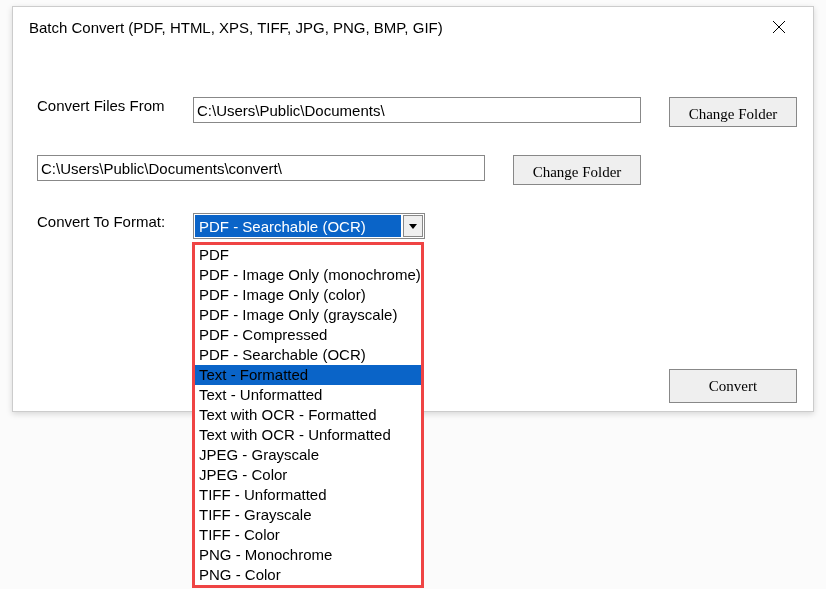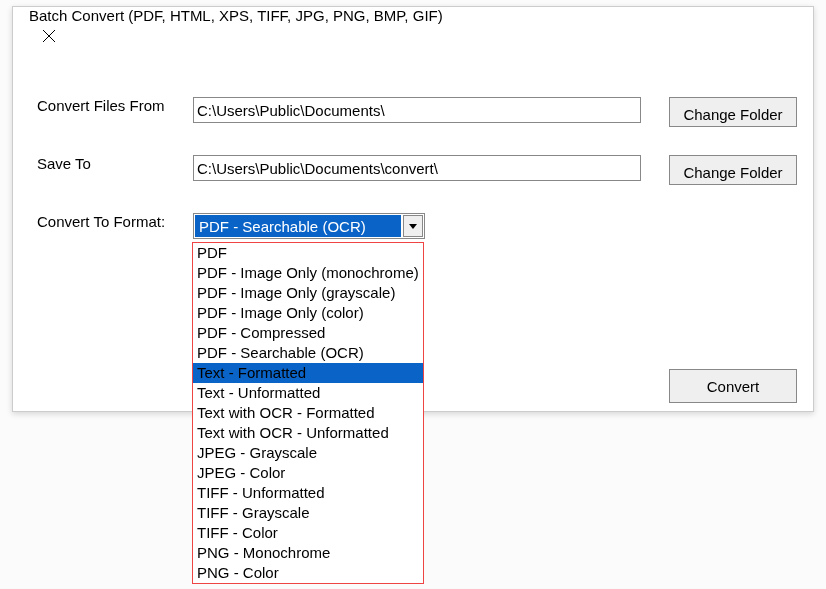--- a/index.html
+++ b/index.html
@@ -19,23 +19,23 @@
     left: 12px;
     top: 6px;
     width: 802px;
     height: 406px;
     background: #fff;
     border: 1px solid #ccc;
     box-shadow: 0 2px 6px rgba(0,0,0,0.15);
   }
   .titlebar {
     display: flex;
+    align-items: center;
     height: 40px;
     padding: 0 14px 0 16px;
-    flex-direction: column;
   }
   .titlebar .title {
     flex: 1;
     font-size: 15px;
   }
   .close-btn {
     width: 40px;
     height: 40px;
     display: flex;
     align-items: center;
@@ -62,21 +62,21 @@
     border: 1px solid #888;
     background: #fff;
     padding: 2px 3px;
     font-size: 15px;
     font-family: Arial, sans-serif;
   }
   .btn {
     border: 1px solid #888;
     background: #efefef;
     font-size: 15px;
-    font-family: Liberation Sans, sans-serif;
+    font-family: Liberation Serif, serif;
     cursor: pointer;
     padding: 8px;
   }
   .btn-change {
     width: 128px;
     height: 30px;
     margin-left: 28px;
   }
   .combo {
     display: inline-flex;
@@ -112,21 +112,21 @@
     width: 0; height: 0;
     border-left: 4px solid transparent;
     border-right: 4px solid transparent;
     border-top: 5px solid #000;
   }
   .dropdown {
     position: absolute;
     left: 192px;
     top: 242px;
     width: 232px;
-    border: 1px solid #ef4444;
+    border: 3px solid #ef4444;
     background: #fff;
     z-index: 10;
   }
   .dropdown .opt {
     padding: 0 4px;
     font-size: 15px;
     line-height: 20px;
     height: 20px;
     white-space: nowrap;
     cursor: default;
@@ -163,21 +163,20 @@
 
   <div class="body">
 
     <div class="row">
       <div class="label">Convert Files From</div>
       <input class="text-input" type="text" value="C:\Users\Public\Documents\" style="">
       <button class="btn btn-change">Change Folder</button>
     </div>
 
     <div class="row">
-      <div class="label">Save To</div>
       <input class="text-input" type="text" value="C:\Users\Public\Documents\convert\" style="">
       <button class="btn btn-change">Change Folder</button>
     </div>
 
     <div class="row">
       <div class="label">Convert To Format:</div>
       <div class="combo">
         <div class="selected">PDF - Searchable (OCR)</div>
         <div class="arrow-btn">
           <div class="tri"></div>
@@ -188,22 +187,22 @@
   </div>
 
   <div class="action-row">
     <button class="btn btn-action">Convert</button>
   </div>
 </div>
 
 <div class="dropdown" id="dropdown">
     <div class="opt">PDF</div>
     <div class="opt">PDF - Image Only (monochrome)</div>
+    <div class="opt">PDF - Image Only (color)</div>
     <div class="opt">PDF - Image Only (grayscale)</div>
-    <div class="opt">PDF - Image Only (color)</div>
     <div class="opt">PDF - Compressed</div>
     <div class="opt">PDF - Searchable (OCR)</div>
     <div class="opt highlight">Text - Formatted</div>
     <div class="opt">Text - Unformatted</div>
     <div class="opt">Text with OCR - Formatted</div>
     <div class="opt">Text with OCR - Unformatted</div>
     <div class="opt">JPEG - Grayscale</div>
     <div class="opt">JPEG - Color</div>
     <div class="opt">TIFF - Unformatted</div>
     <div class="opt">TIFF - Grayscale</div>

